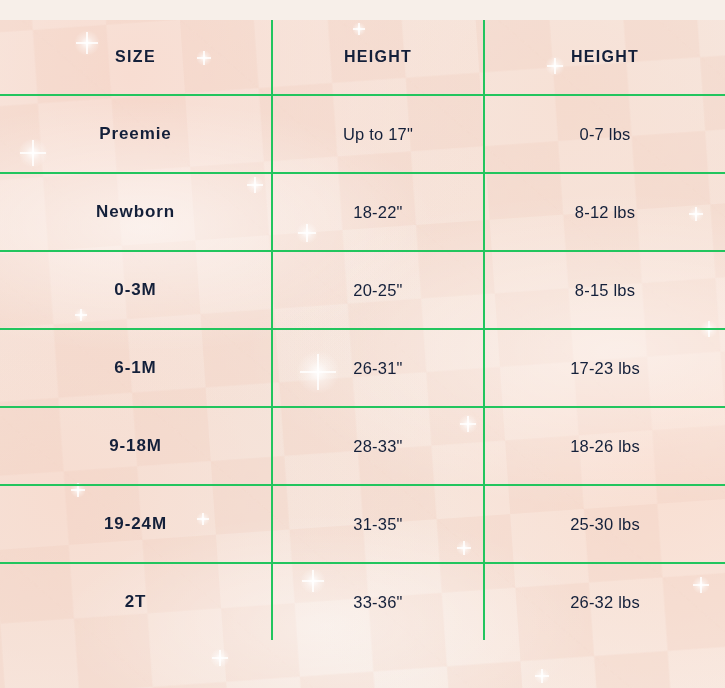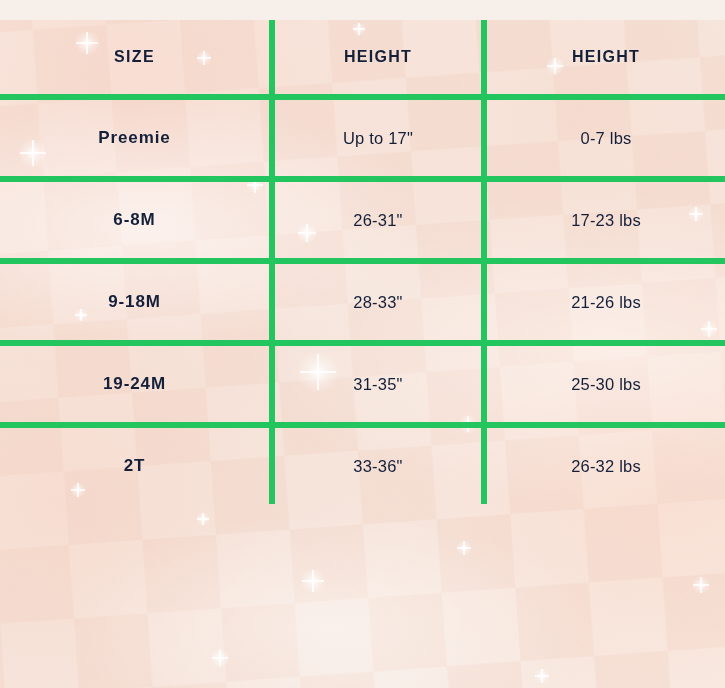--- a/index.html
+++ b/index.html
@@ -87,21 +87,21 @@
     width: 725px;
     border-collapse: collapse;
     table-layout: fixed;
   }
   table.size-chart col.c1 { width: 272px; }
   table.size-chart col.c2 { width: 212px; }
   table.size-chart col.c3 { width: 241px; }
 
   table.size-chart th,
   table.size-chart td {
-    border: 6px solid #22c55e;
+    border: 2px solid #22c55e;
     text-align: center;
     color: #14203a;
     background: transparent;
   }
   table.size-chart thead th {
     height: 72px;
     border-top: none;
     font-size: 16px;
     font-weight: 700;
     letter-spacing: 1.3px;
@@ -168,28 +168,38 @@
           <th class="last">HEIGHT</th>
         </tr>
       </thead>
       <tbody>
         <tr>
           <td class="size-cell">Preemie</td>
           <td>Up to 17"</td>
           <td class="last">0-7 lbs</td>
         </tr>
         <tr>
-          <td class="size-cell">6-8M</td>
+          <td class="size-cell">Newborn</td>
+          <td>18-22"</td>
+          <td class="last">8-12 lbs</td>
+        </tr>
+        <tr>
+          <td class="size-cell">0-3M</td>
+          <td>20-25"</td>
+          <td class="last">8-15 lbs</td>
+        </tr>
+        <tr>
+          <td class="size-cell">6-1M</td>
           <td>26-31"</td>
           <td class="last">17-23 lbs</td>
         </tr>
         <tr>
           <td class="size-cell">9-18M</td>
           <td>28-33"</td>
-          <td class="last">21-26 lbs</td>
+          <td class="last">18-26 lbs</td>
         </tr>
         <tr>
           <td class="size-cell">19-24M</td>
           <td>31-35"</td>
           <td class="last">25-30 lbs</td>
         </tr>
         <tr>
           <td class="size-cell">2T</td>
           <td>33-36"</td>
           <td class="last">26-32 lbs</td>

